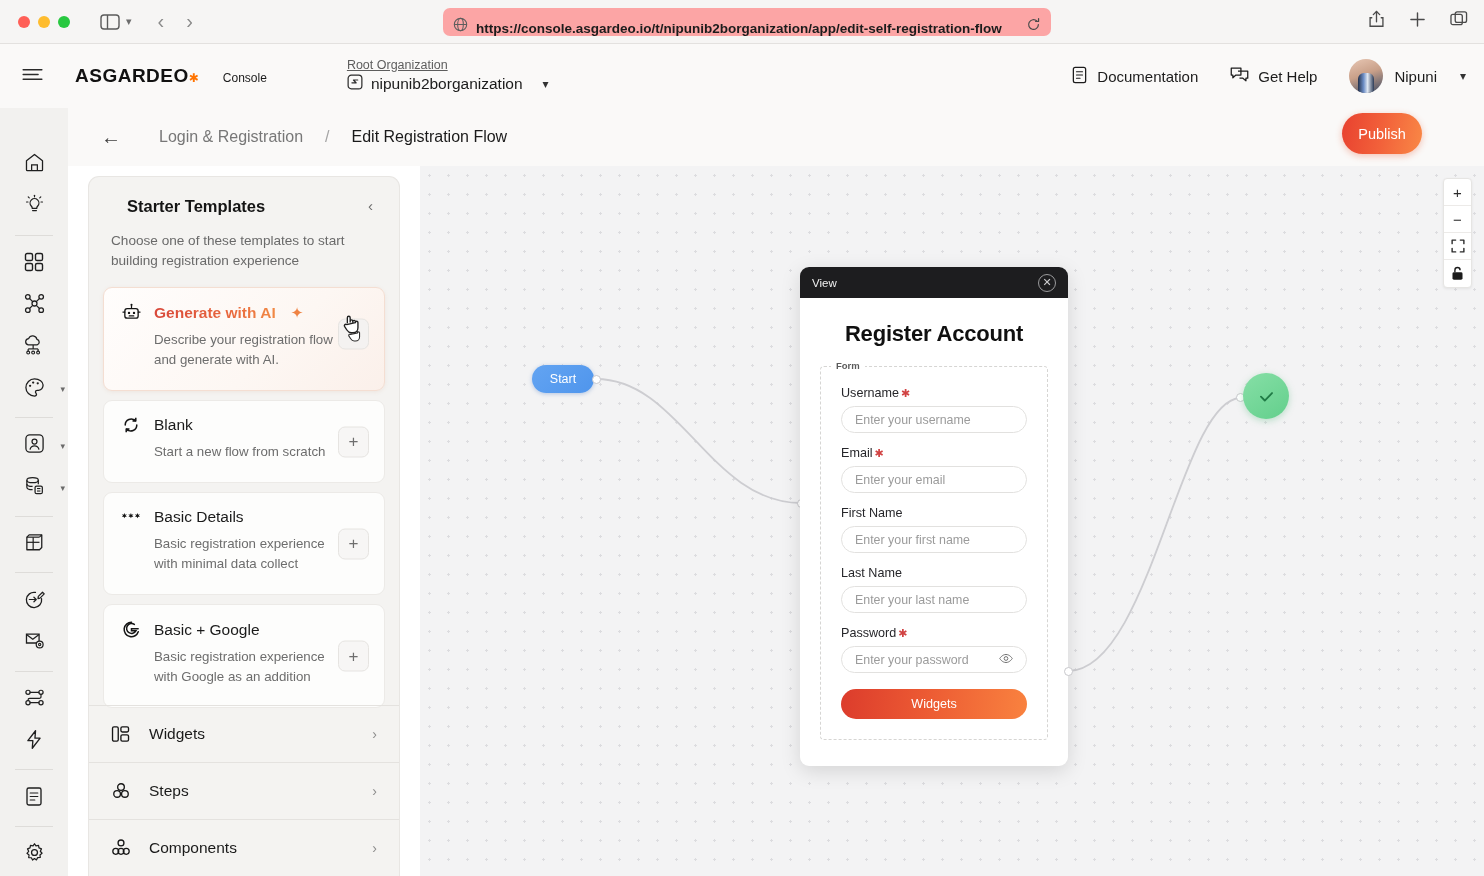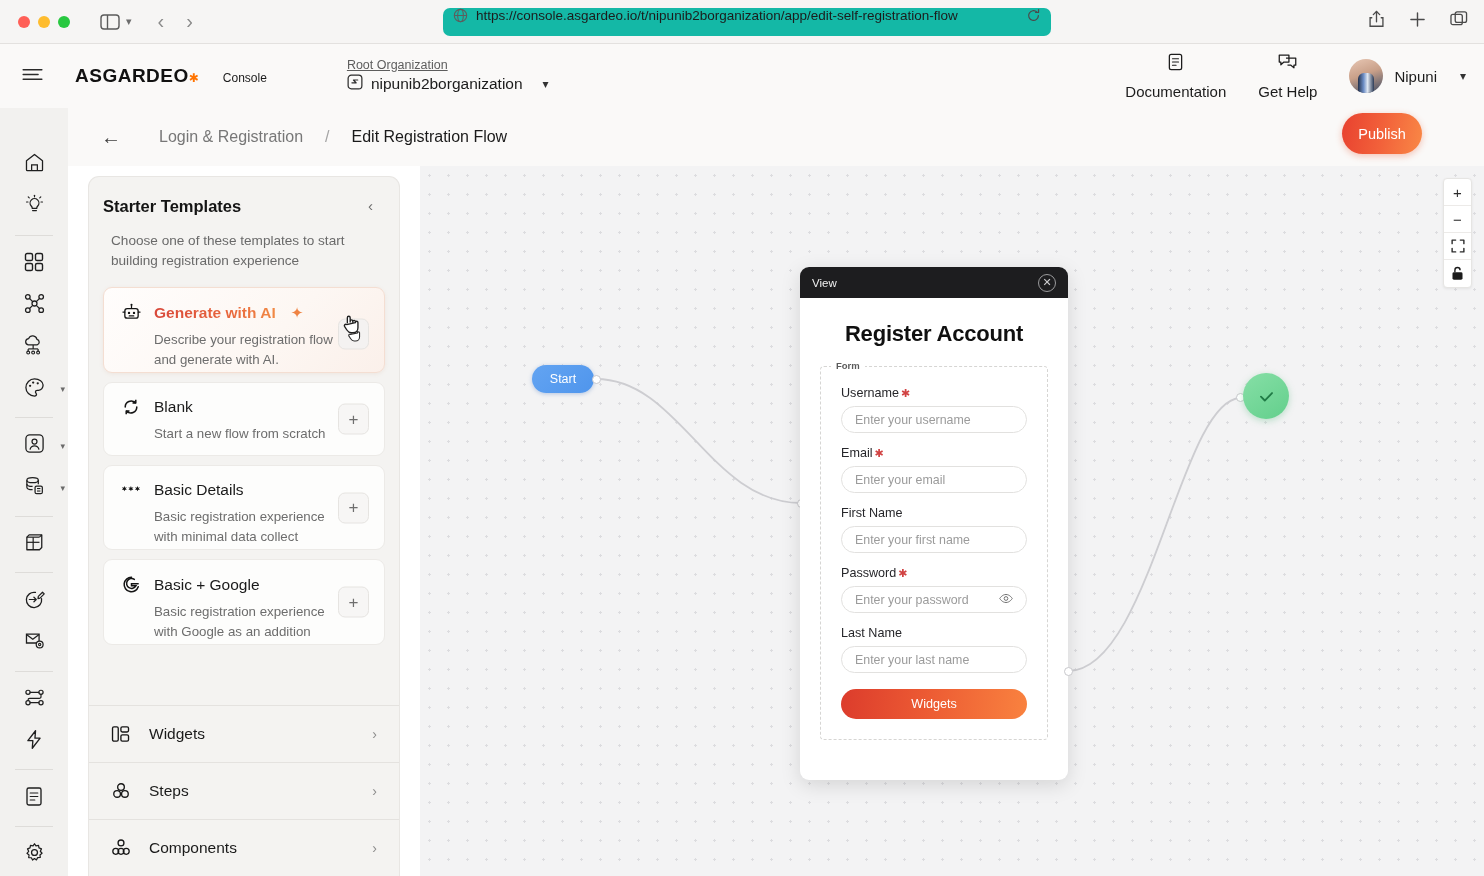--- a/index.html
+++ b/index.html
@@ -22,22 +22,22 @@
   .dot.yellow { background: #febc2e; }
   .dot.green { background: #28c840; }
 
   .chrome-icon { color: #5b5b5b; display: flex; align-items: center; justify-content: center; }
   .sidebar-toggle { margin-left: 30px; }
   .chev-small { margin-left: 6px; font-size: 11px; color: #6d6d6d; }
   .nav-arrows { display: flex; gap: 22px; margin-left: 26px; color: #8a8a8a; font-size: 20px; }
 
   .urlbar {
     position: absolute; left: 443px; top: 8px; width: 608px; height: 28px;
-    background: #14b8a6; border-radius: 7px;
-    display: flex; align-items: flex-start; padding: 0 10px;
+    background: #fca5a5; border-radius: 7px;
+    display: flex; align-items: flex-end; padding: 0 10px; font-weight: bold;
   }
   .url-text {
     flex: 1; font-size: 13.5px; color: #1c1c1c; margin-left: 8px;
     white-space: nowrap; overflow: hidden;
   }
   .browser-right {
     position: absolute; right: 16px; top: 10px;
     display: flex; align-items: center; gap: 24px; color: #4a4a4a;
   }
 
@@ -59,21 +59,21 @@
   .org-row { display: flex; align-items: center; gap: 8px; cursor: pointer; }
   .org-name { font-size: 15.5px; color: #1b1b1b; }
   .org-chev { font-size: 12px; color: #333; margin-left: 12px; }
 
   .header-right {
     position: absolute; right: 18px; top: 0; height: 64px;
     display: flex; align-items: center; gap: 32px;
   }
   .header-link {
     display: flex; align-items: center; gap: 9px;
-    font-size: 15px; color: #1c1c1c; cursor: pointer; flex-direction: column;
+    font-size: 15px; color: #1c1c1c; cursor: pointer;
   }
   .avatar {
     width: 34px; height: 34px; border-radius: 50%;
     background: linear-gradient(160deg,#e8c7b4 0%,#c9a089 45%,#3b4a63 100%);
     overflow: hidden; position: relative;
   }
   .avatar::after {
     content:''; position:absolute; left:9px; top:14px; width:16px; height:22px;
     background: linear-gradient(90deg,#23304a 0%,#6d8ec6 35%,#dfe7f2 60%,#2b3a55 100%);
     border-radius: 6px 6px 0 0;
@@ -114,31 +114,31 @@
     box-shadow: 0 2px 7px rgba(232,80,40,.33);
   }
 
   
   .panel {
     position: absolute; left: 88px; top: 176px; width: 312px; height: 700px;
     background: #f4f3f1; border-radius: 11px 11px 0 0;
     border: 1px solid #e8e6e3; border-bottom: none;
     overflow: hidden;
   }
-  .panel-head { padding: 20px 22px 0 14px; display:flex; align-items:flex-start; justify-content: space-between; }
+  .panel-head { padding: 20px 22px 0 38px; display:flex; align-items:flex-start; justify-content: space-between; }
   .panel-title { font-size: 16.5px; font-weight: bold; color: #141414; }
   .panel-collapse { font-size: 15px; color: #6d6d6d; cursor: pointer; padding: 0 4px; }
   .panel-sub {
     margin: 15px 22px 0 22px; font-size: 13.6px; line-height: 1.45; color: #6a6a6a;
   }
 
   .tpl-list { margin: 17px 14px 0 14px; display: flex; flex-direction: column; gap: 9px; }
   .tpl-card {
     position: relative; background: #fdfdfc; border: 1px solid #eceae7;
-    border-radius: 9px; padding: 15px 16px 2px 16px; cursor: pointer;
+    border-radius: 9px; padding: 15px 16px 20px 16px; cursor: pointer;
     min-height: 74px;
   }
   .tpl-card.ai {
     background: linear-gradient(135deg,#fffdfc 0%,#fdf7f3 60%,#fbf0ea 100%);
     border-color: #f4ded2;
     box-shadow: 0 1px 4px rgba(190,120,80,.10);
   }
   .tpl-top { display: flex; align-items: center; gap: 12px; }
   .tpl-icon { width: 22px; display: flex; align-items: center; justify-content: center; color: #141414; flex-shrink: 0; }
   .tpl-name { font-size: 15.5px; color: #1a1a1a; }
@@ -207,21 +207,21 @@
   .node-bar {
     height: 31px; background: #1d1d1f; display: flex; align-items: center;
     padding: 0 12px; justify-content: space-between;
   }
   .node-bar-label { color: #f0f0f0; font-size: 11.5px; }
   .node-close {
     width: 18px; height: 18px; border-radius: 50%; border: 1.2px solid #9a9a9c;
     color: #cfcfd1; font-size: 11px; display: flex; align-items: center; justify-content: center;
     cursor: pointer; line-height: 1;
   }
-  .node-body { padding: 23px 20px 40px 20px; }
+  .node-body { padding: 23px 20px 26px 20px; }
   .form-title {
     text-align: center; font-size: 22px; font-weight: bold; color: #101010;
     letter-spacing: -.2px; margin-bottom: 19px;
   }
   .form-box {
     border: 1px dashed #d6d5d3; border-radius: 4px; padding: 6px 20px 20px 20px;
     position: relative;
   }
   .form-box-label {
     position: absolute; left: 10px; top: -7px; background: #fff; padding: 0 5px;
@@ -678,37 +678,37 @@
           <div class="field-label"><span>Email</span><span class="req">✱</span></div>
           <div class="field-input">Enter your email</div>
         </div>
 
         <div class="field">
           <div class="field-label">First Name</div>
           <div class="field-input">Enter your first name</div>
         </div>
 
         <div class="field">
+          <div class="field-label">Last Name</div>
+          <div class="field-input">Enter your last name</div>
+        </div>
+
+        <div class="field">
           <div class="field-label"><span>Password</span><span class="req">✱</span></div>
           <div class="field-input pw">
             <span>Enter your password</span>
             <span class="eye">
               <svg width="14" height="11" viewBox="0 0 15 11">
                   <path d="M.8 5.5S3.3 1.2 7.5 1.2 14.2 5.5 14.2 5.5 11.7 9.8 7.5 9.8.8 5.5.8 5.5z" fill="none" stroke="#6f6f6f" stroke-width="1.05"></path>
                   <circle cx="7.5" cy="5.5" r="2" fill="none" stroke="#6f6f6f" stroke-width="1.05"></circle>
                 </svg>
             </span>
           </div>
         </div>
 
-        <div class="field">
-          <div class="field-label">Last Name</div>
-          <div class="field-input">Enter your last name</div>
-        </div>
-
         <button class="continue-btn">Widgets</button>
       </div>
     </div>
   </div>
   <span class="port" style="left:644px; top:501px;"></span>
 
   <span class="port" style="left:816px; top:227px;"></span>
   <div class="node-end">
     <svg width="21" height="21" viewBox="0 0 22 22">
         <path d="M5.2 11.2 9.2 15.2 16.8 7.4" fill="none" stroke="#1f7a45" stroke-width="1.9" stroke-linecap="round" stroke-linejoin="round"></path>

